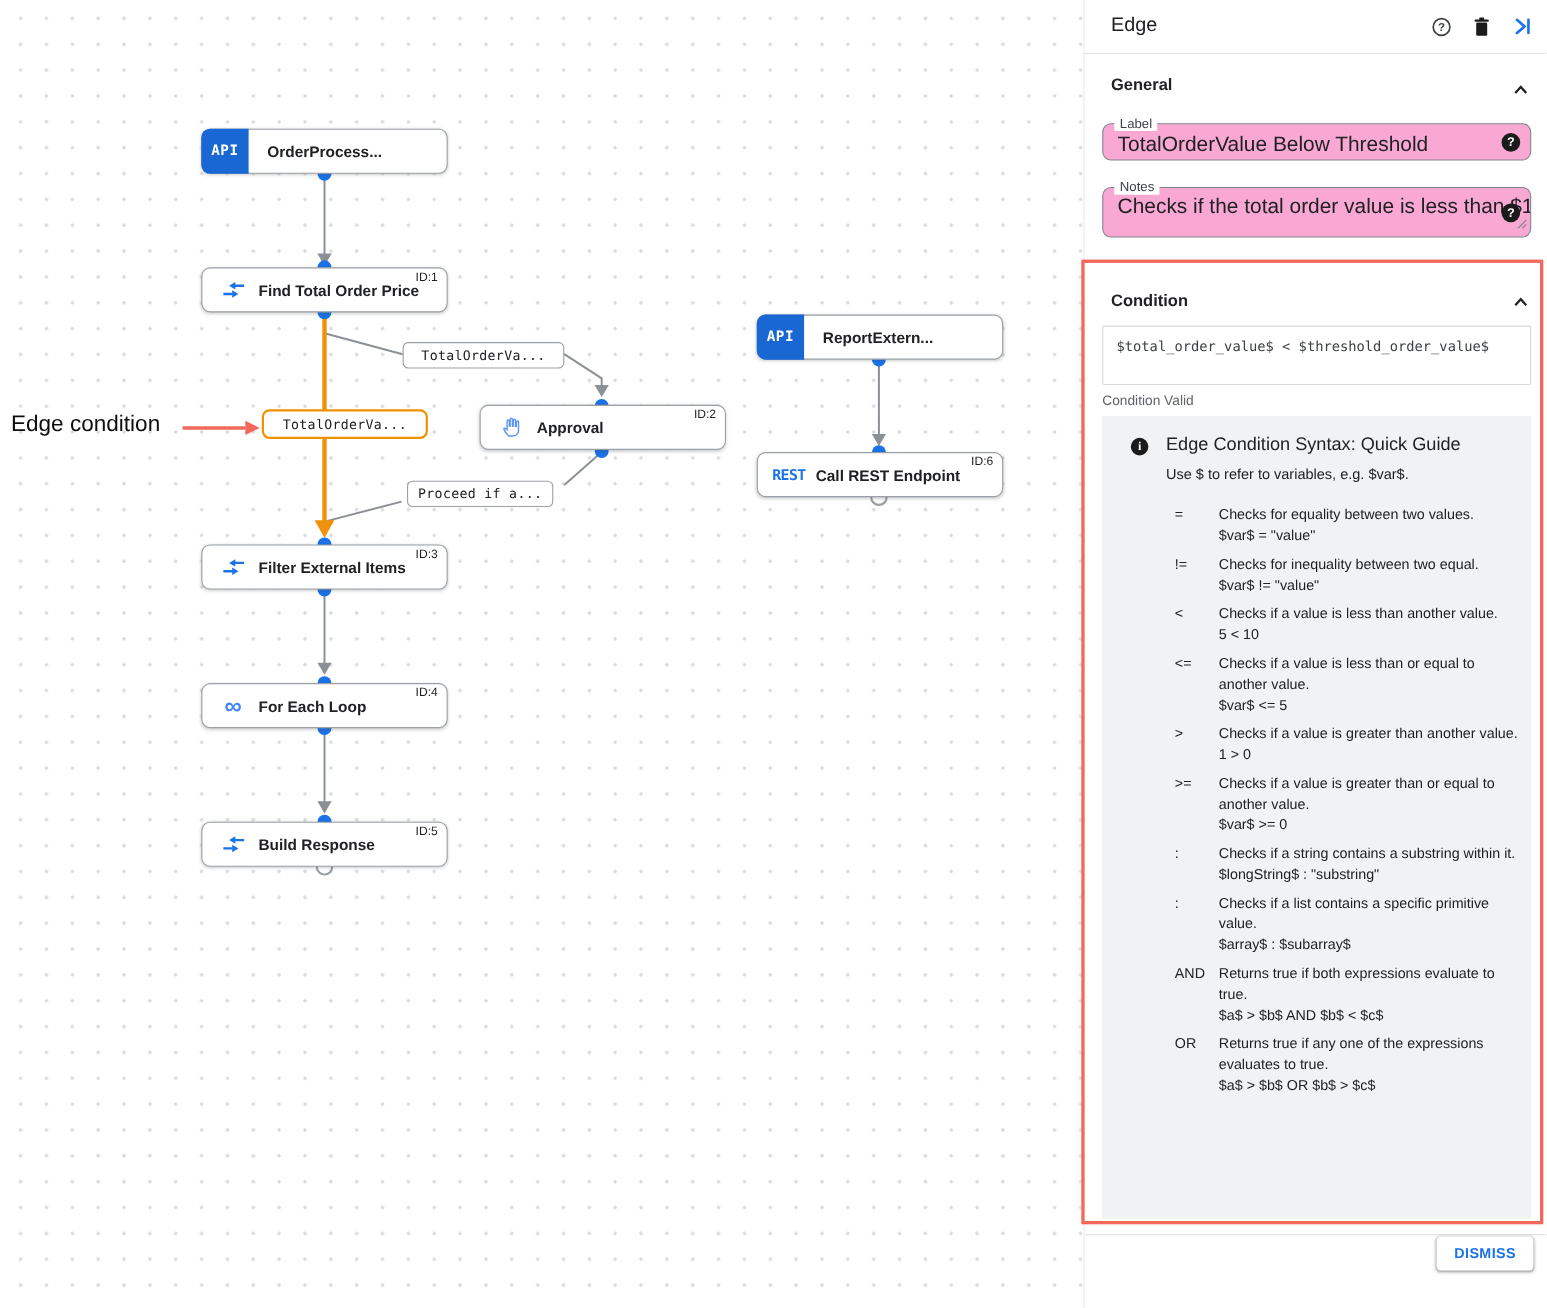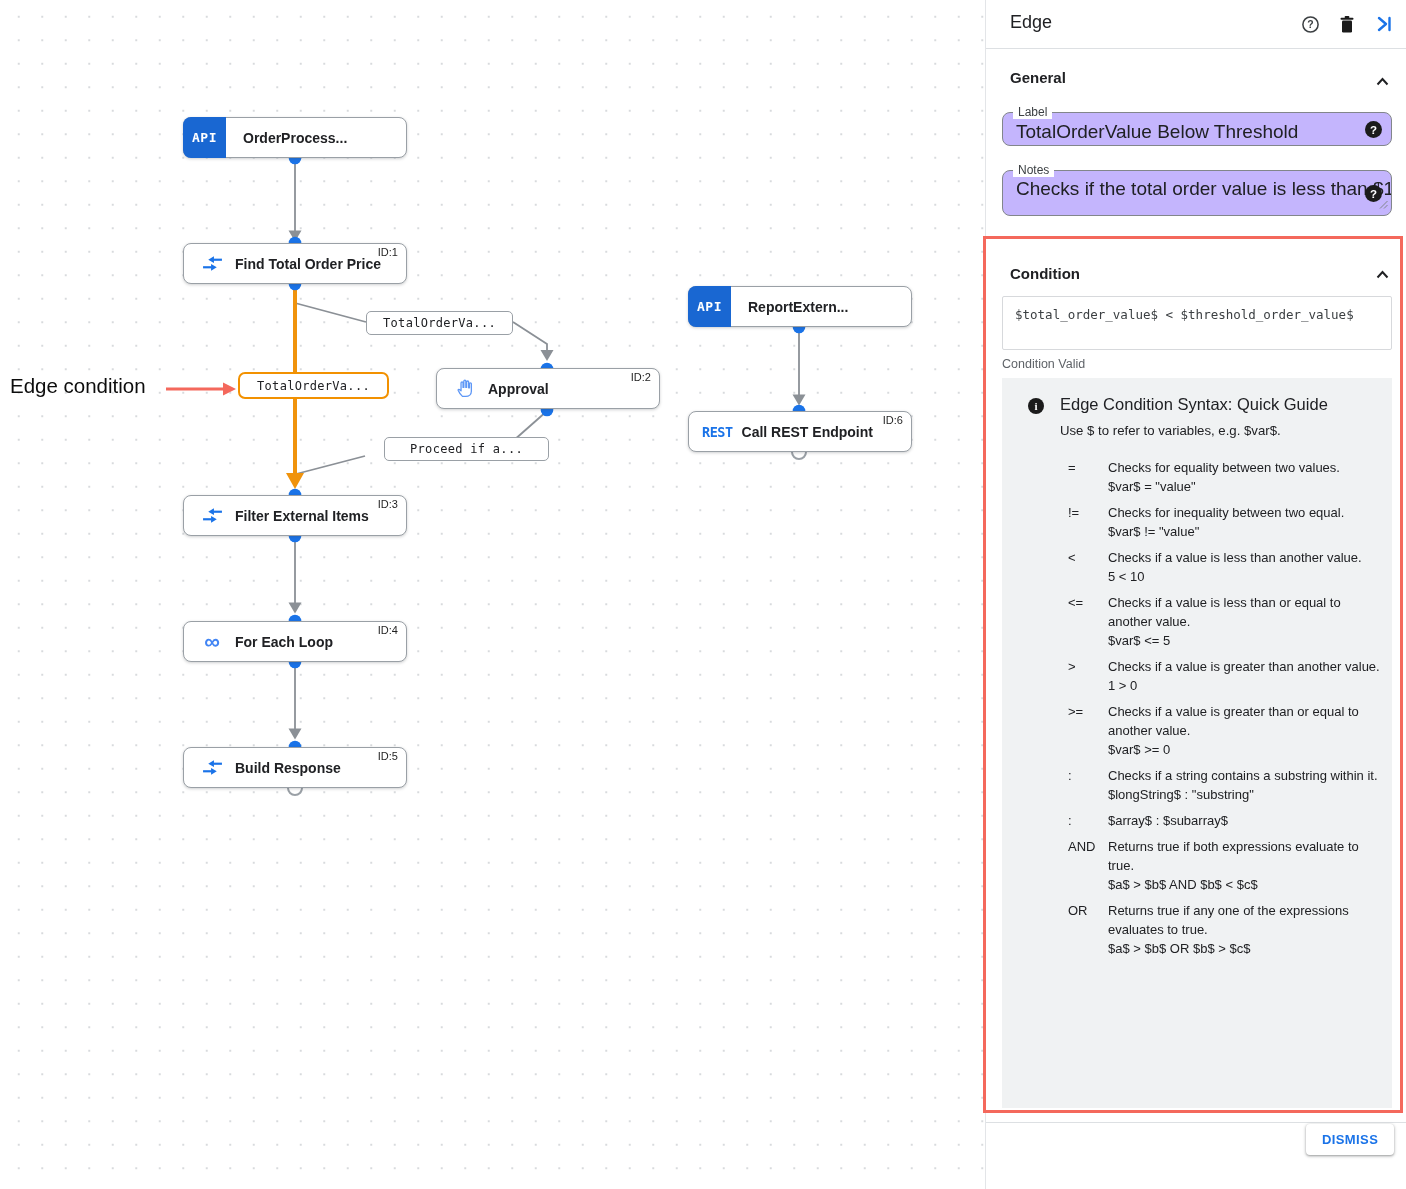--- a/index.html
+++ b/index.html
@@ -41,21 +41,21 @@
   
   .panel { position:absolute; left:986px; top:0; width:420px; height:1189px; background:#fff; }
   .p-header { position:absolute; left:0; top:0; width:100%; height:48px; }
   .p-title { position:absolute; left:24px; top:12px; font-size:18px; color:#202124; }
   .hicon { position:absolute; top:12px; width:24px; height:24px; display:flex; align-items:center; justify-content:center; cursor:pointer; }
   .divider { position:absolute; left:0; width:100%; height:1px; background:#dde0e3; }
 
   .sec-head { position:absolute; left:24px; font-size:15px; font-weight:700; color:#202124; }
   .chev { position:absolute; width:24px; height:24px; display:flex; align-items:center; justify-content:center; cursor:pointer; }
 
-  .field { position:absolute; left:16px; width:390px; background:#c4b5fd; border:1px solid #82868b; border-radius:8px; }
+  .field { position:absolute; left:16px; width:390px; background:#f9a8d4; border:1px solid #82868b; border-radius:8px; }
   .field-label { position:absolute; top:-8px; left:10px; background:#fff; padding:0 5px; font-size:12px; color:#3c4043; }
   .field-value { font-size:19px; color:#202124; padding:8px 34px 8px 13px; white-space:nowrap; overflow:hidden; }
   .help-dot { position:absolute; right:9px; width:17px; height:17px; border-radius:50%; background:#1b1b1b; color:#fff;
     font-size:11.5px; font-weight:700; display:flex; align-items:center; justify-content:center; }
   .resize-h { position:absolute; right:3px; bottom:2px; }
 
   .code-box { position:absolute; left:16px; width:390px; height:54px; border:1px solid #d7d9dc; border-radius:2px;
     background:#fff; padding:10px 12px; font-family:"DejaVu Sans Mono", monospace; font-size:12.5px; color:#3c4043; }
   .cond-status { position:absolute; left:16px; font-size:12.5px; color:#5f6368; }
 
@@ -193,21 +193,21 @@
               <polygon points="10.5,9.4 10.5,16.6 16.5,13" fill="#1a73e8"></polygon>
             </svg>
           </div>
           <div class="node-title">Build Response</div>
           <div class="node-id">ID:5</div>
         </div>
       </div>
     <div id="labels-layer">
         <div class="edge-label" style="left: 366px; top: 311px; width: 147px; height: 24px;">TotalOrderVa...</div>
         <div class="edge-label selected" style="left: 238px; top: 372px; width: 151px; height: 27px;">TotalOrderVa...</div>
-        <div class="edge-label" style="left: 384px; top: 437px; width: 165px; height: 24px;">Proceed if a...</div>
+        <div class="edge-label" style="left: 370px; top: 437px; width: 133px; height: 24px;">Proceed if a...</div>
       </div>
 
     <div class="annot-text">Edge condition</div>
   </div>
 
   <div class="red-box"></div>
 
   <aside class="panel">
 
     <div class="p-header">
@@ -323,20 +323,21 @@
           <div class="g-row">
             <div class="g-op">:</div>
             <div class="g-body">
               <div>Checks if a string contains a substring within it.</div>
               <div>$longString$ : "substring"</div>
             </div>
           </div>
           <div class="g-row">
             <div class="g-op">:</div>
             <div class="g-body">
+              <div>Checks if a list contains a specific primitive value.</div>
               <div>$array$ : $subarray$</div>
             </div>
           </div>
           <div class="g-row">
             <div class="g-op">AND</div>
             <div class="g-body">
               <div>Returns true if both expressions evaluate to true.</div>
               <div>$a$ &gt; $b$ AND $b$ &lt; $c$</div>
             </div>
           </div>

